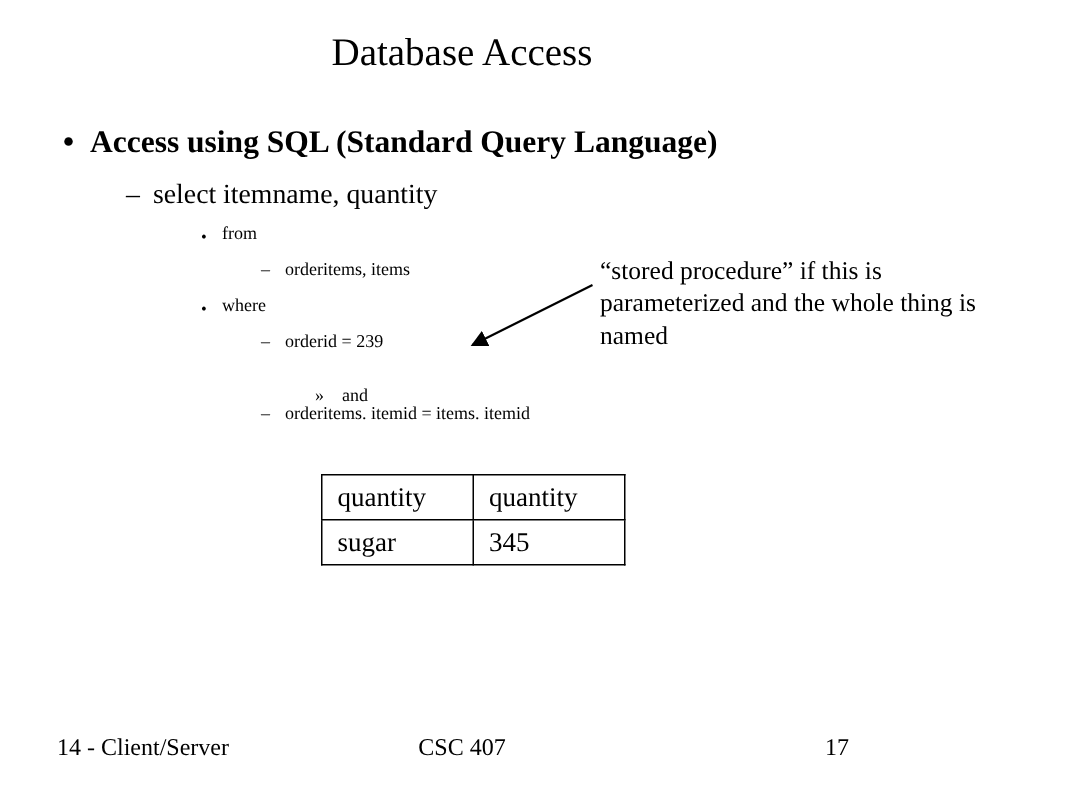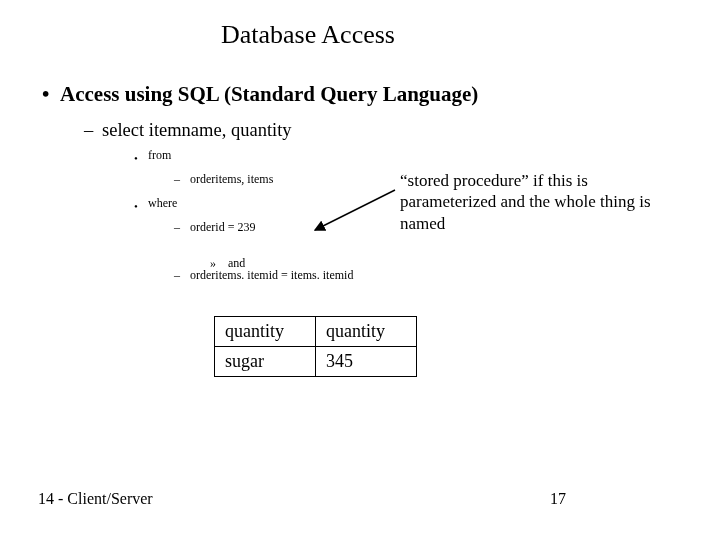--- a/index.html
+++ b/index.html
@@ -169,15 +169,16 @@
       </tr>
       <tr>
         <td>sugar</td>
         <td>345</td>
       </tr>
     </tbody>
       </table>
   </div>
 
   <div class="footer-left">14 - Client/Server</div>
+  <div class="footer-center">CSC 407</div>
   <div class="footer-right">17</div>
 
 </div>
 
 </body></html>

